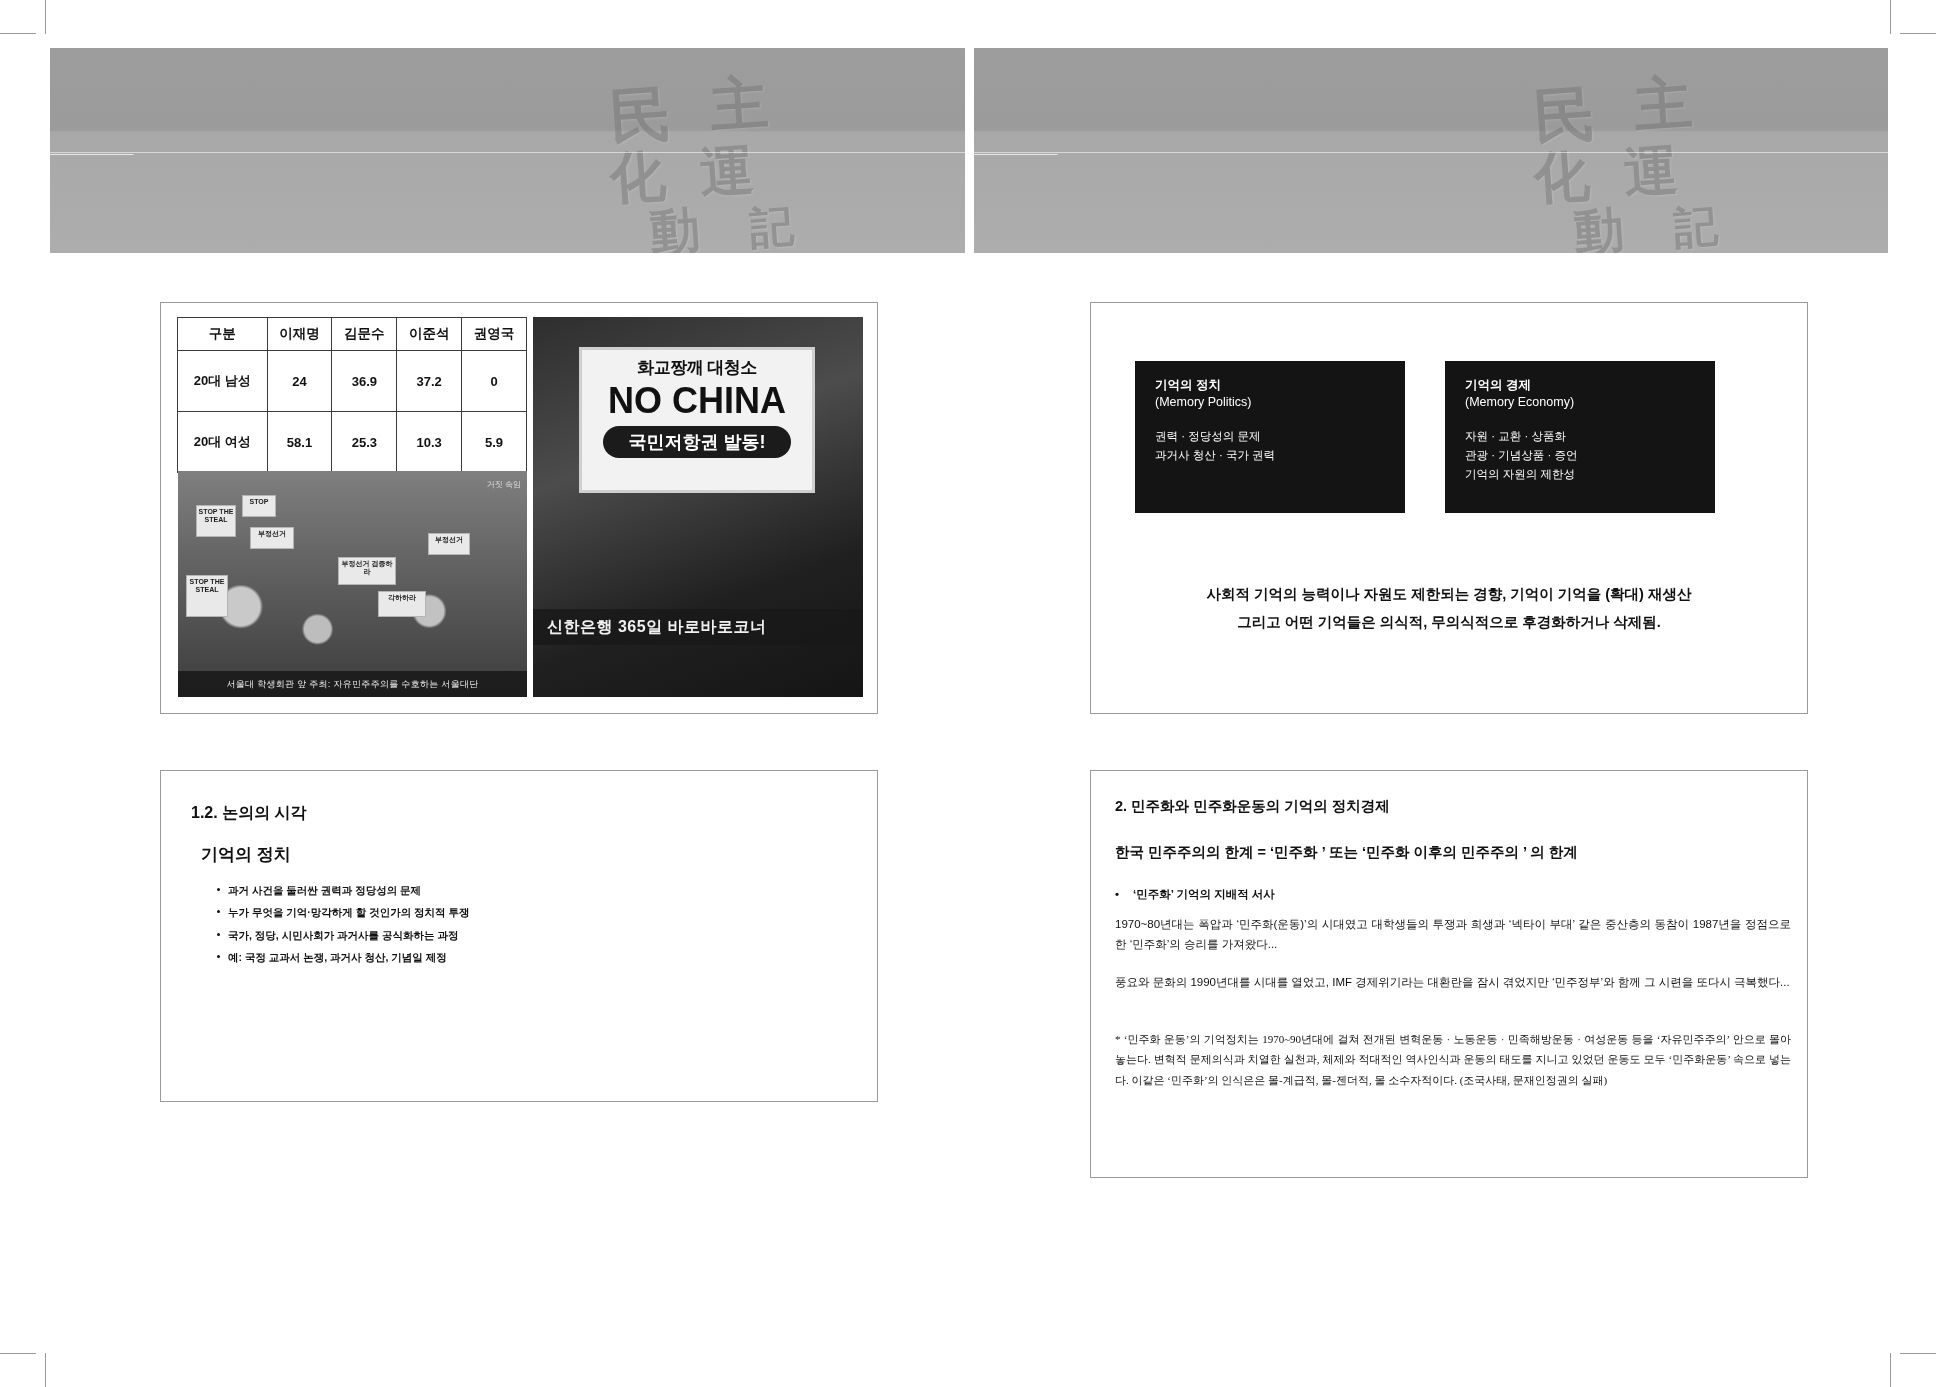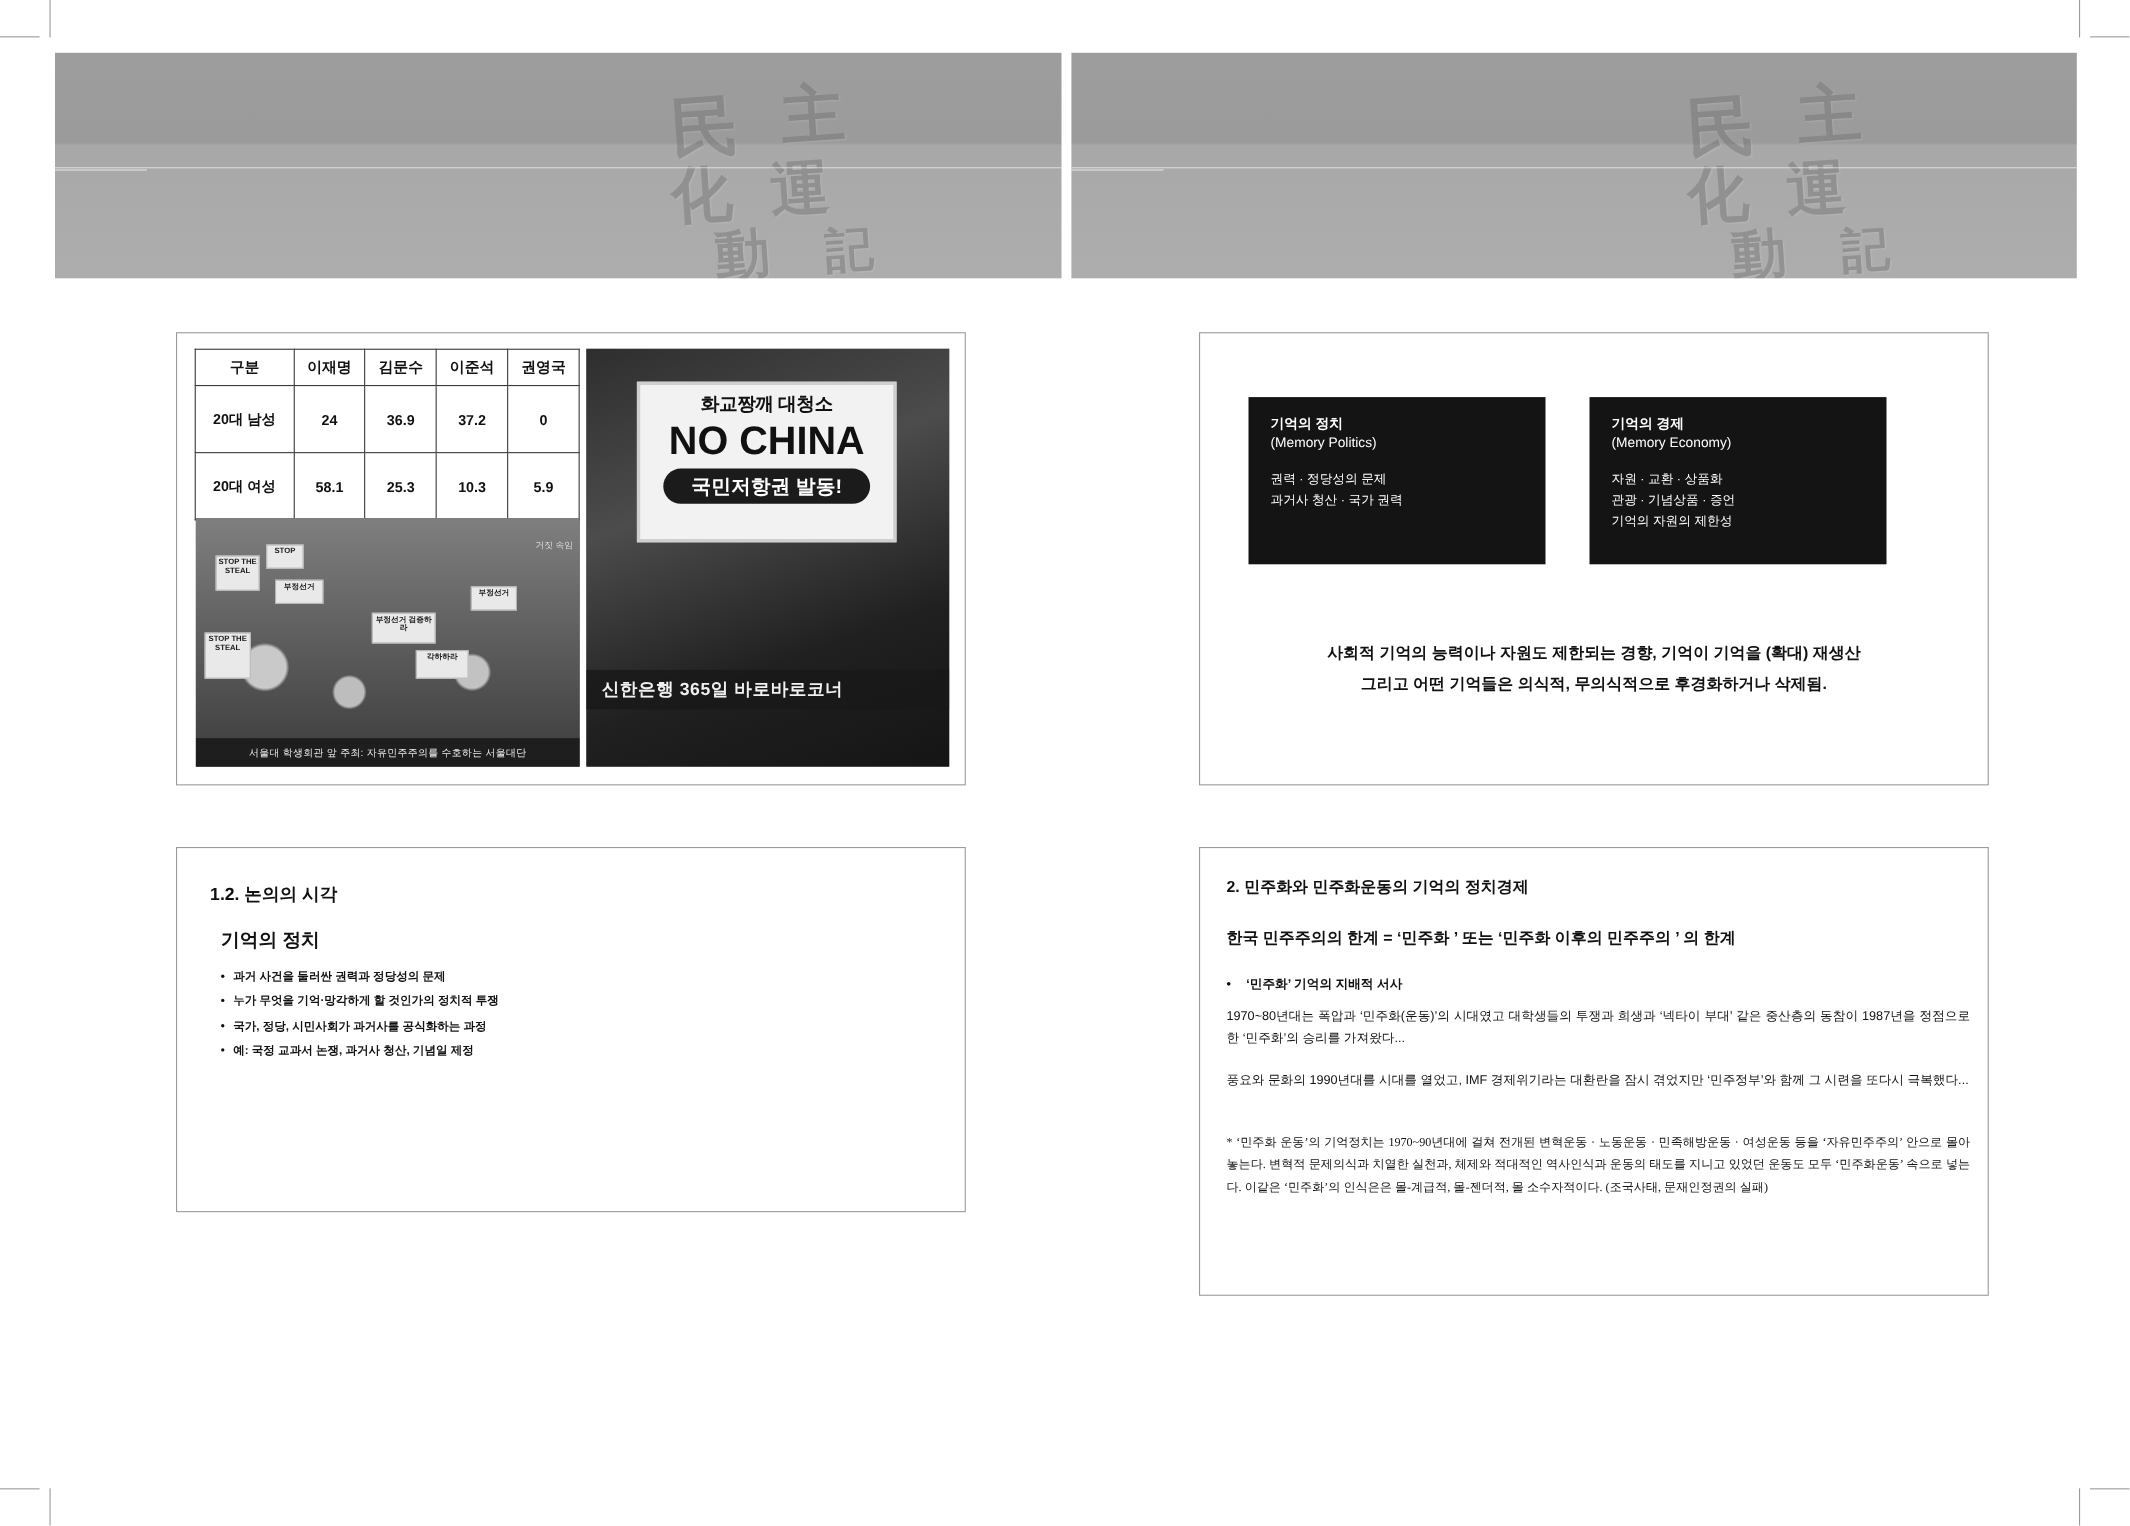--- a/index.html
+++ b/index.html
@@ -137,21 +137,21 @@
     background: rgba(20,20,20,0.78);
     color: #ececec;
     font-size: 9px;
     display: flex;
     align-items: center;
     justify-content: center;
     letter-spacing: .3px;
   }
   .rally-top {
     position: absolute;
-    right: 6px; top: 19px;
+    right: 6px; top: 8px;
     color: #efefef;
     font-size: 8px;
     opacity: .85;
   }
 
   .sign-bg {
     position: absolute; inset: 0;
     background: linear-gradient(160deg,#2e2e2e 0%, #4c4c4c 35%, #202020 70%, #151515 100%);
   }
   .sign-board {
@@ -209,21 +209,21 @@
     font-size: 14.5px;
     font-weight: 700;
     line-height: 1.9;
     color: #111;
   }
 
   
   #slide-perspective { left: 160px; top: 770px; width: 718px; height: 332px; }
   .s3-h1 { position: absolute; left: 30px; top: 32px; font-size: 16px; font-weight: 700; }
   .s3-h2 { font-size: 17px; font-weight: 700; }
-  .bullets { margin: 0; padding: 0; list-style: none; }
+  .bullets { margin: 16px; padding: 0; list-style: none; }
   .bullets li {
     font-size: 10.5px;
     line-height: 1.55;
     margin: 0 0 6px 0;
     padding-left: 11px;
     position: relative;
     font-weight: 600;
     color: #111;
   }
   .bullets li:before {

